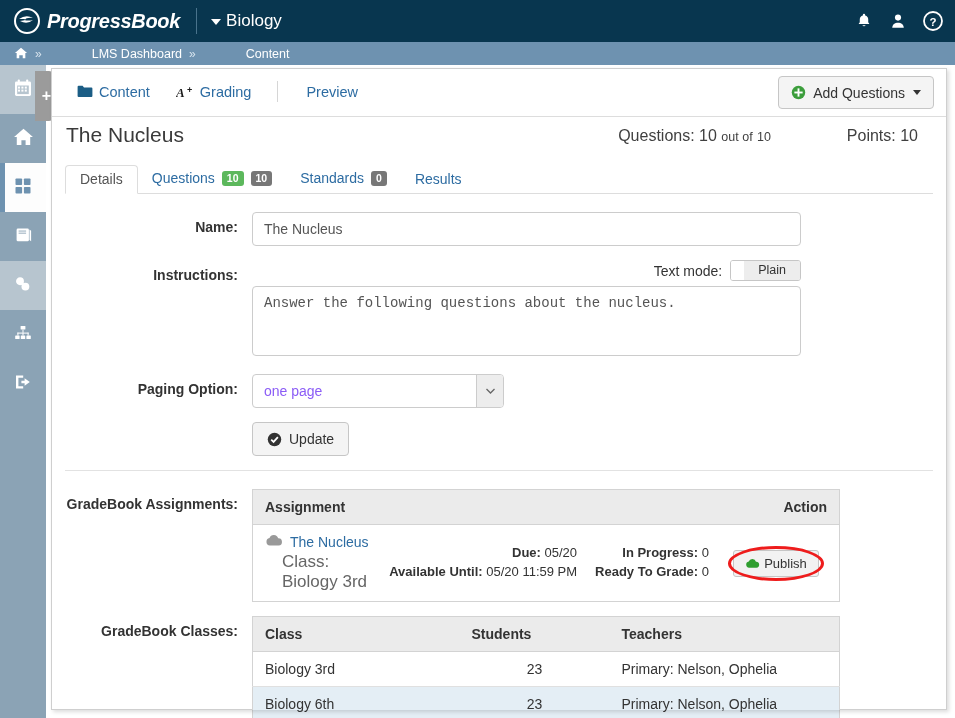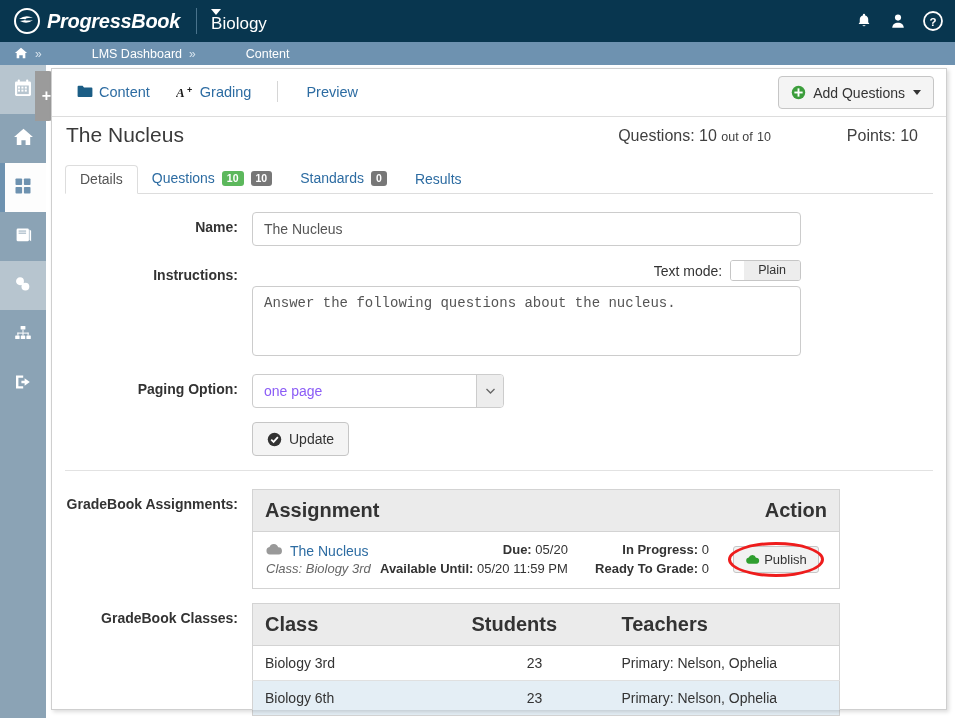--- a/index.html
+++ b/index.html
@@ -17,21 +17,21 @@
     position:absolute; left:0; top:0; width:955px; height:42px;
     background:#08364f; display:flex; align-items:center;
   }
   .brand { display:flex; align-items:center; padding-left:14px; }
   .brand-logo { width:26px; height:26px; position:relative; }
   .brand-name {
     color:#ffffff; font-size:20px; font-weight:bold; font-style:italic;
     letter-spacing:-0.3px; margin-left:7px;
   }
   .brand-divider { width:1px; height:26px; background:#49738c; margin:0 14px 0 16px; }
-  .course { color:#ffffff; font-size:17px; display:flex; align-items:flex-start;flex-direction:column; }
+  .course { color:#ffffff; font-size:17px; display:flex; align-items:center; }
   .caret-left {
     width:0;height:0;border-left:5px solid transparent;border-right:5px solid transparent;
     border-top:6px solid #ffffff; margin-right:5px; position:relative; top:1px;
   }
   .topicons { position:absolute; right:12px; top:0; height:42px; display:flex; align-items:center; gap:16px; }
   .topicons .ticon { color:#ffffff; display:flex; align-items:center; justify-content:center; }
 
   
   .crumbbar {
     position:absolute; left:0; top:42px; width:955px; height:23px;
@@ -171,32 +171,32 @@
     background:#f4f4f4; border:1px solid #c6c6c6; border-radius:4px;
     font-size:14px; color:#333333; cursor:pointer;
   }
   .btn-update .chk { margin-right:7px; display:inline-flex; }
 
   .hr { border-top:1px solid #e2e2e2; margin:14px 13px 18px 13px; }
 
   
   .tbl { width:588px; border:1px solid #d3d3d3; border-collapse:collapse; }
   .tbl th {
-    background:#ebebeb; font-size:20px; color:#333333; text-align:left;
+    background:#ebebeb; font-size:14px; color:#333333; text-align:left;
     padding:9px 12px; font-weight:bold; border-bottom:1px solid #d3d3d3;
   }
   .tbl td { font-size:14px; color:#333333; padding:9px 12px; }
   .tbl tr.alt td { background:#e4eef5; }
   .tbl tr.rowline td { border-top:1px solid #e0e0e0; }
   .th-right { text-align:right !important; }
 
   .asg-cell { display:flex; flex-direction:column; }
   .asg-top { display:flex; align-items:center; }
   .asg-link { color:#2d6ca2; font-size:14px; margin-left:7px; text-decoration:none; cursor:pointer; }
-  .asg-sub { font-size:13px; color:#666666; margin-top:2px; margin-left:1px;font-style:italic; }
+  .asg-sub { font-size:17px; color:#666666; margin-top:2px; margin-left:17px; }
   .kv { font-size:13px; color:#333333; text-align:right; white-space:nowrap; line-height:1.45; }
   .kv b { font-weight:bold; }
 
   .publish-wrap { position:relative; width:94px; height:27px; }
   .btn-publish {
     display:flex; align-items:center; justify-content:center;
     height:27px; width:86px; background:#f2f2f2; border:1px solid #c6c6c6;
     border-radius:3px; font-size:13px; color:#333333; cursor:pointer;
   }
   .btn-publish .cloud { margin-right:4px; display:inline-flex; }

